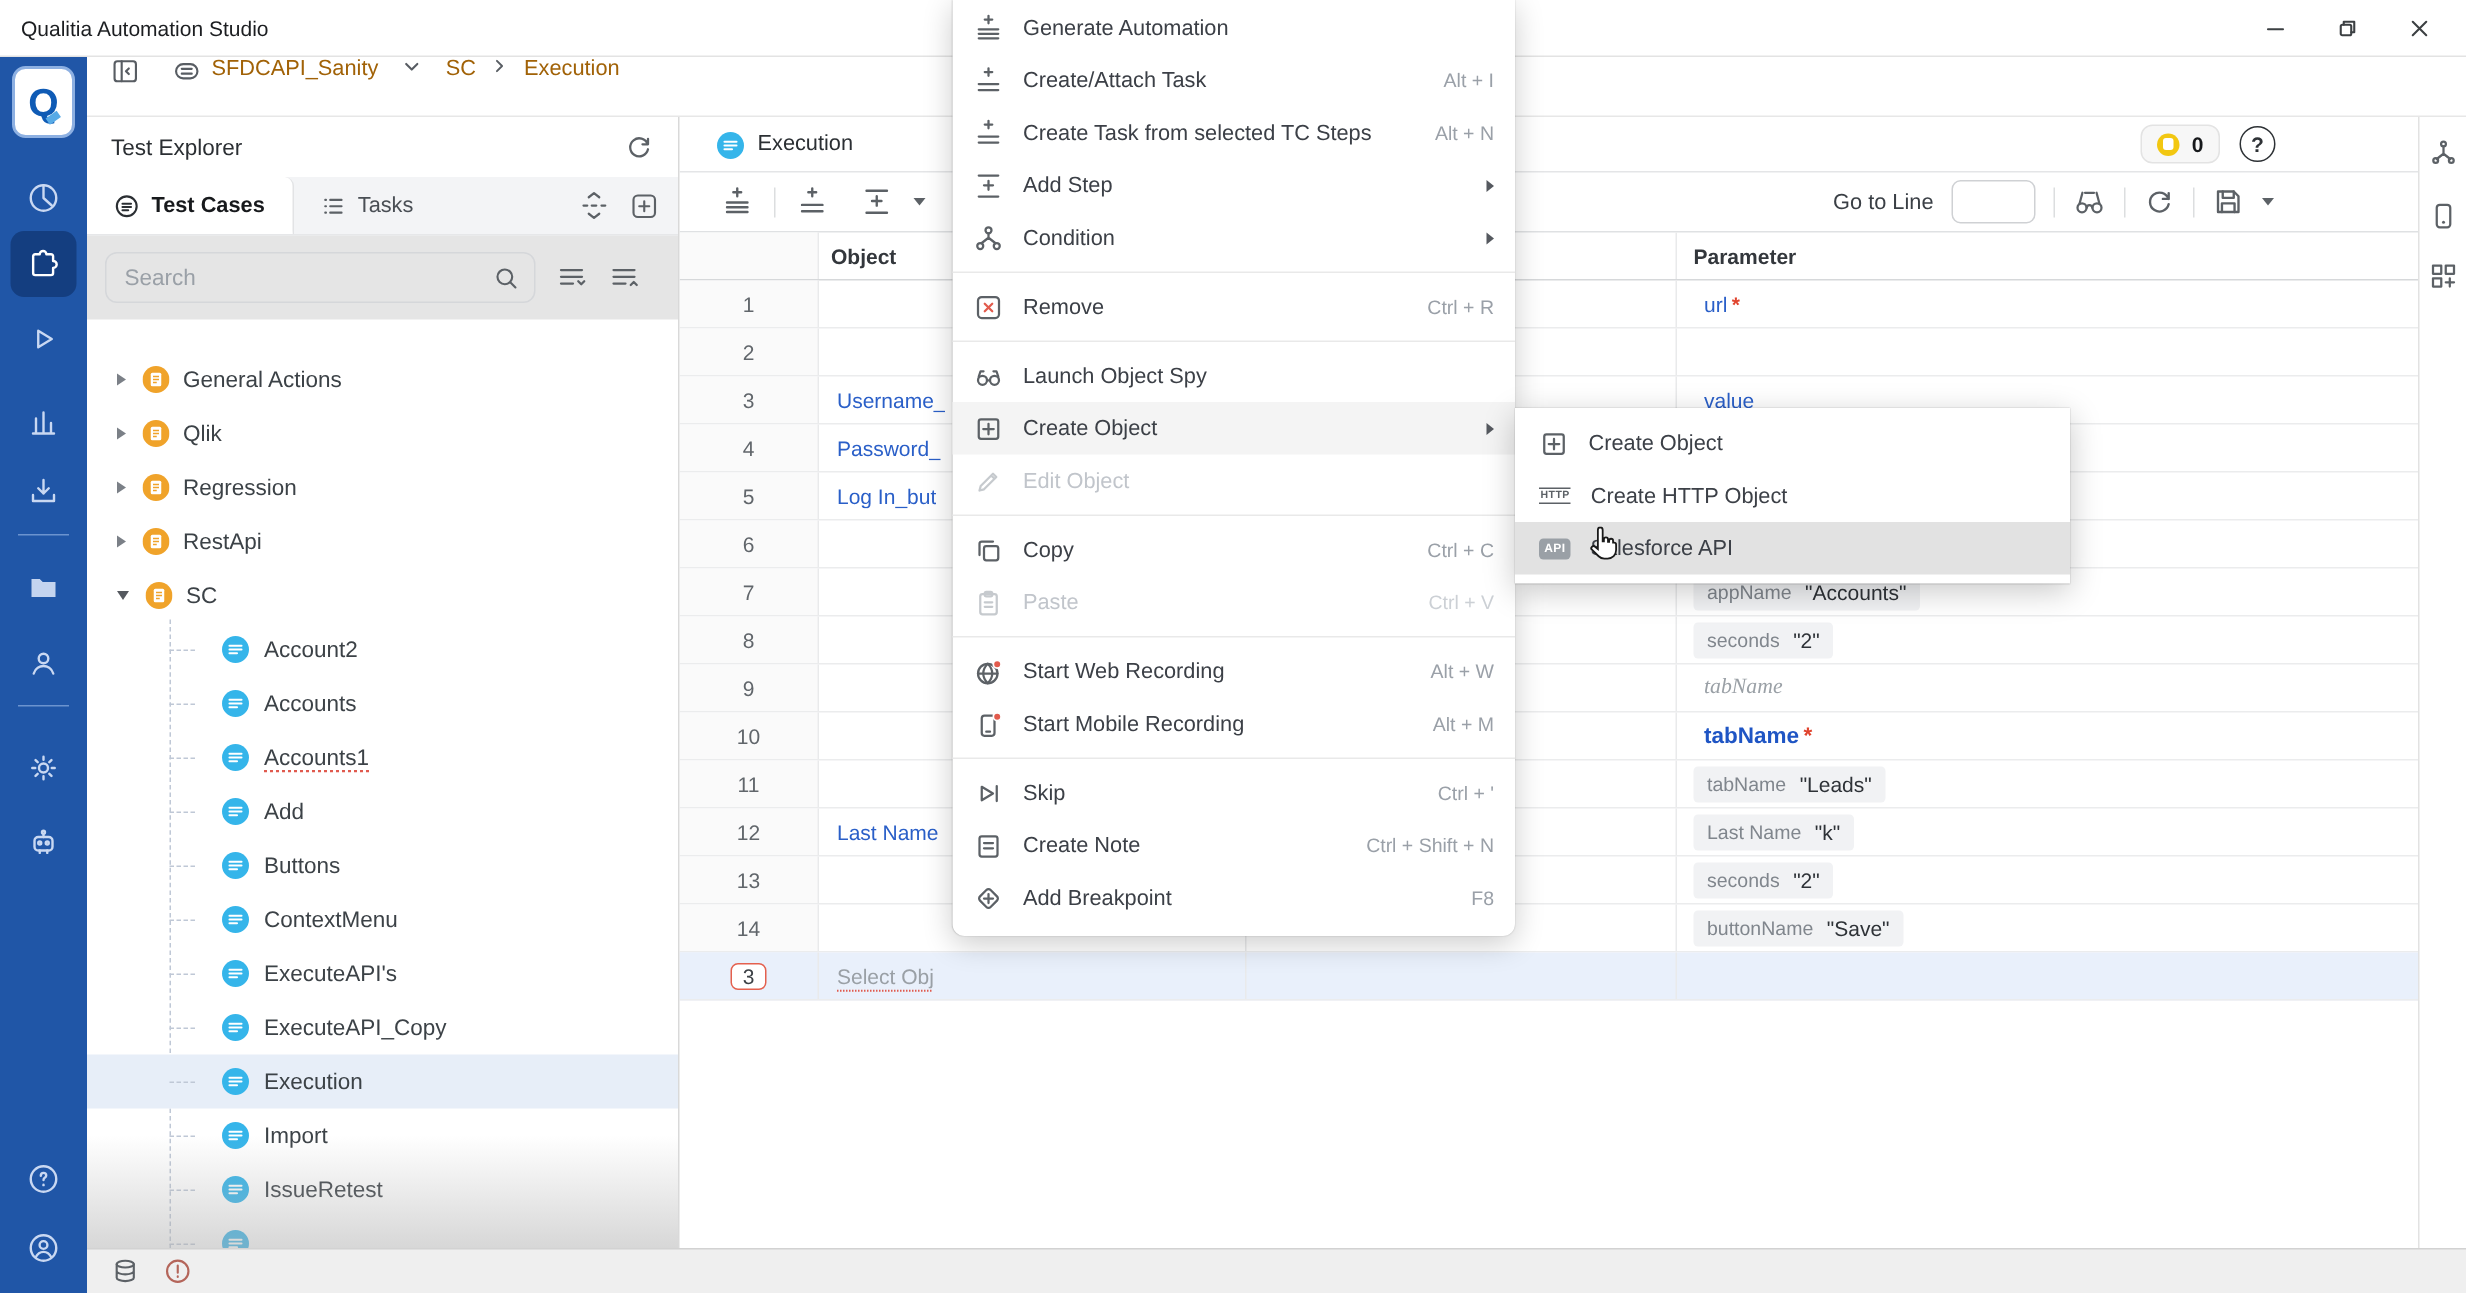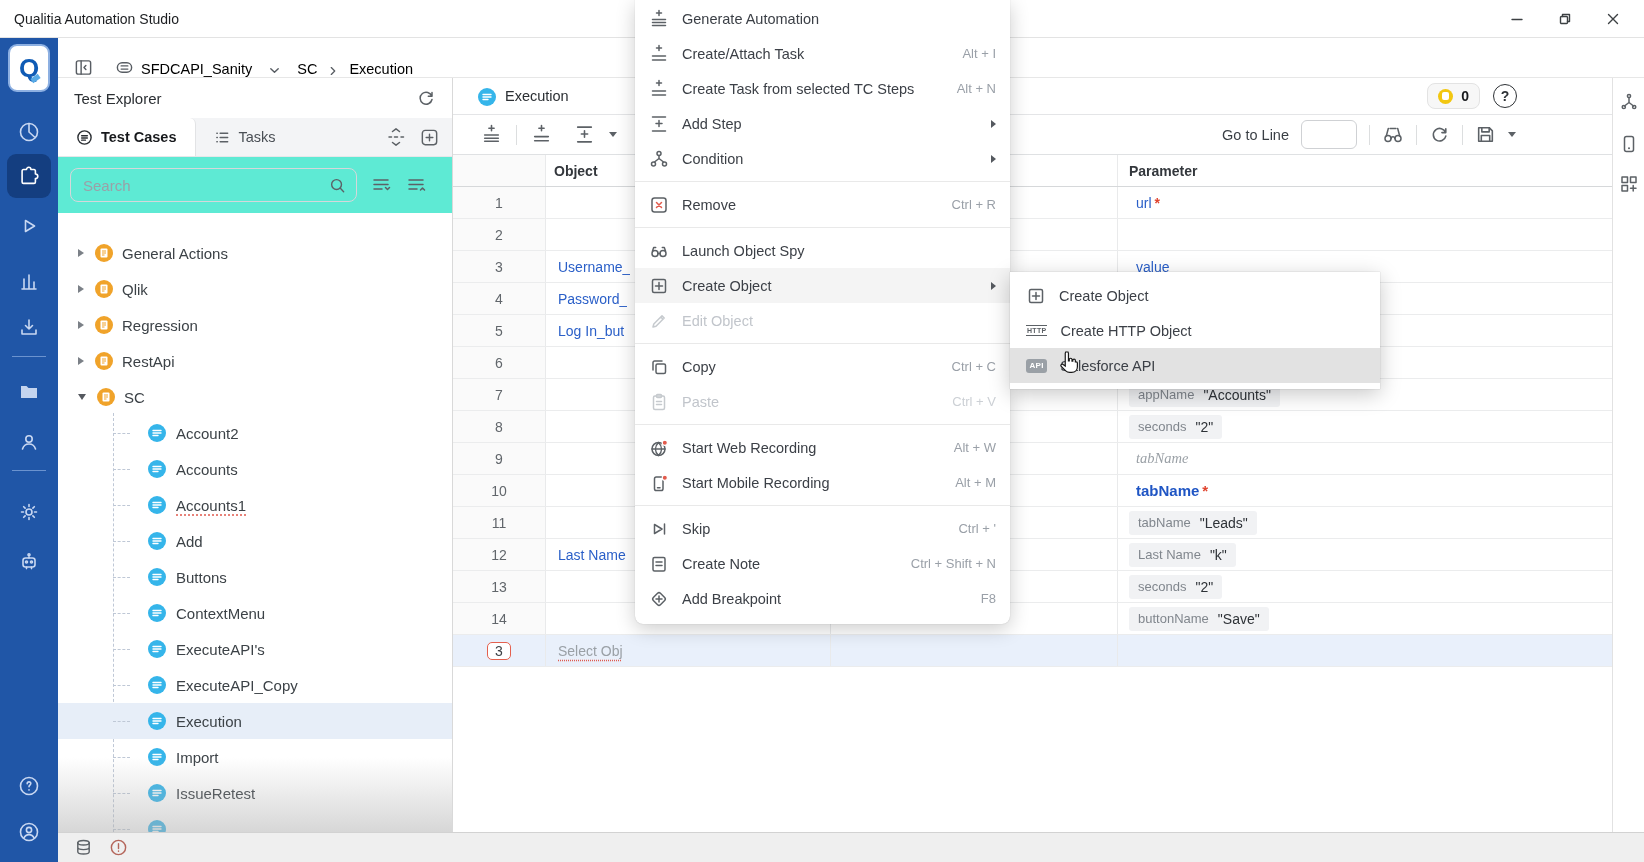--- a/index.html
+++ b/index.html
@@ -17,33 +17,33 @@
   
   .sidebar{position:absolute;left:0;top:38px;width:58px;height:824px;background:#2056a7;z-index:6}
   .qlogo{position:absolute;left:8px;top:6px;width:42px;height:48px;background:#fff;border:2px solid #8db0e2;border-radius:9px;display:flex;align-items:center;justify-content:center;font-size:26px;font-weight:700;color:#0f5bb5}
   .qlogo::after{content:"";position:absolute;right:8px;bottom:9px;width:9px;height:5px;background:#57aae6;transform:rotate(-35deg)}
   .side-ico{position:absolute;left:17px;width:24px;height:24px}
   .side-ico svg{stroke:#c9d8f2;stroke-width:1.6;fill:none;stroke-linecap:round;stroke-linejoin:round}
   .side-active{position:absolute;left:7px;width:44px;height:44px;background:#143e80;border-radius:9px}
   .side-div{position:absolute;left:12px;width:34px;border-top:1px solid #6b93cf}
 
   
-  .topbar{position:absolute;left:58px;top:38px;width:1586px;height:40px;background:#fff;border-bottom:1px solid #e7e7e7;display:flex;align-items:flex-end;z-index:4;font-size:14.5px;color:#000000}
+  .topbar{position:absolute;left:58px;top:38px;width:1586px;height:40px;background:#fff;border-bottom:1px solid #e7e7e7;display:flex;align-items:flex-start;z-index:4;font-size:14.5px;color:#a16207}
   .topbar .ico svg{stroke:#585d63}
 
   
   .explorer{position:absolute;left:58px;top:78px;width:395px;height:754px;background:#fff;border-right:1px solid #d9d9d9;z-index:3;overflow:hidden}
   .explorer::after{content:"";position:absolute;left:0;right:0;bottom:0;height:75px;background:linear-gradient(180deg,rgba(190,190,190,0),rgba(175,175,175,.5));pointer-events:none}
   .exp-head{height:40px;display:flex;align-items:center;padding:0 16px;font-size:15px;color:#2b2f33;font-weight:500}
   .exp-head .ico{margin-left:auto}
   .exp-tabs{height:39px;background:#f3f4f6;display:flex;align-items:stretch;border-bottom:1px solid #e6e7e9}
   .etab{display:flex;align-items:center;gap:8px;padding:0 18px;font-size:14.5px;color:#4a4f55}
   .etab.active{background:#fff;font-weight:700;color:#17191c;border-right:1px solid #e2e3e5;border-top-right-radius:6px}
   .exp-tabicons{margin-left:auto;display:flex;align-items:center;gap:12px;padding-right:12px}
-  .searchrow{height:56px;display:flex;align-items:center;padding:0 12px;gap:13px;background:#5eead4}
+  .searchrow{height:56px;display:flex;align-items:center;padding:0 12px;gap:13px;background:#e5e5e5}
   .searchbox{width:287px;height:34px;border:1px solid #d5d7da;border-radius:8px;display:flex;align-items:center;padding:0 10px 0 12px}
   .searchbox input{border:none;outline:none;flex:1;font-size:15px;color:#3a3f45;font-family:"Liberation Sans",sans-serif;background:transparent}
   .searchbox input::placeholder{color:#9aa0a7}
   .tree{position:relative;padding-top:22px}
   .treeline{position:absolute;left:55px;top:200px;height:620px;border-left:1px dashed #bfc8d6}
   .trow-f,.trow-c{height:36px;display:flex;align-items:center;font-size:15px;color:#3c4247}
   .trow-f{padding-left:20px;gap:9px}
   .trow-c{position:relative;padding-left:90px;gap:10px}
   .trow-c::before{content:"";position:absolute;left:55px;top:18px;width:17px;border-top:1px dashed #bfc8d6}
   .trow-c.sel{background:#e7eef8}

